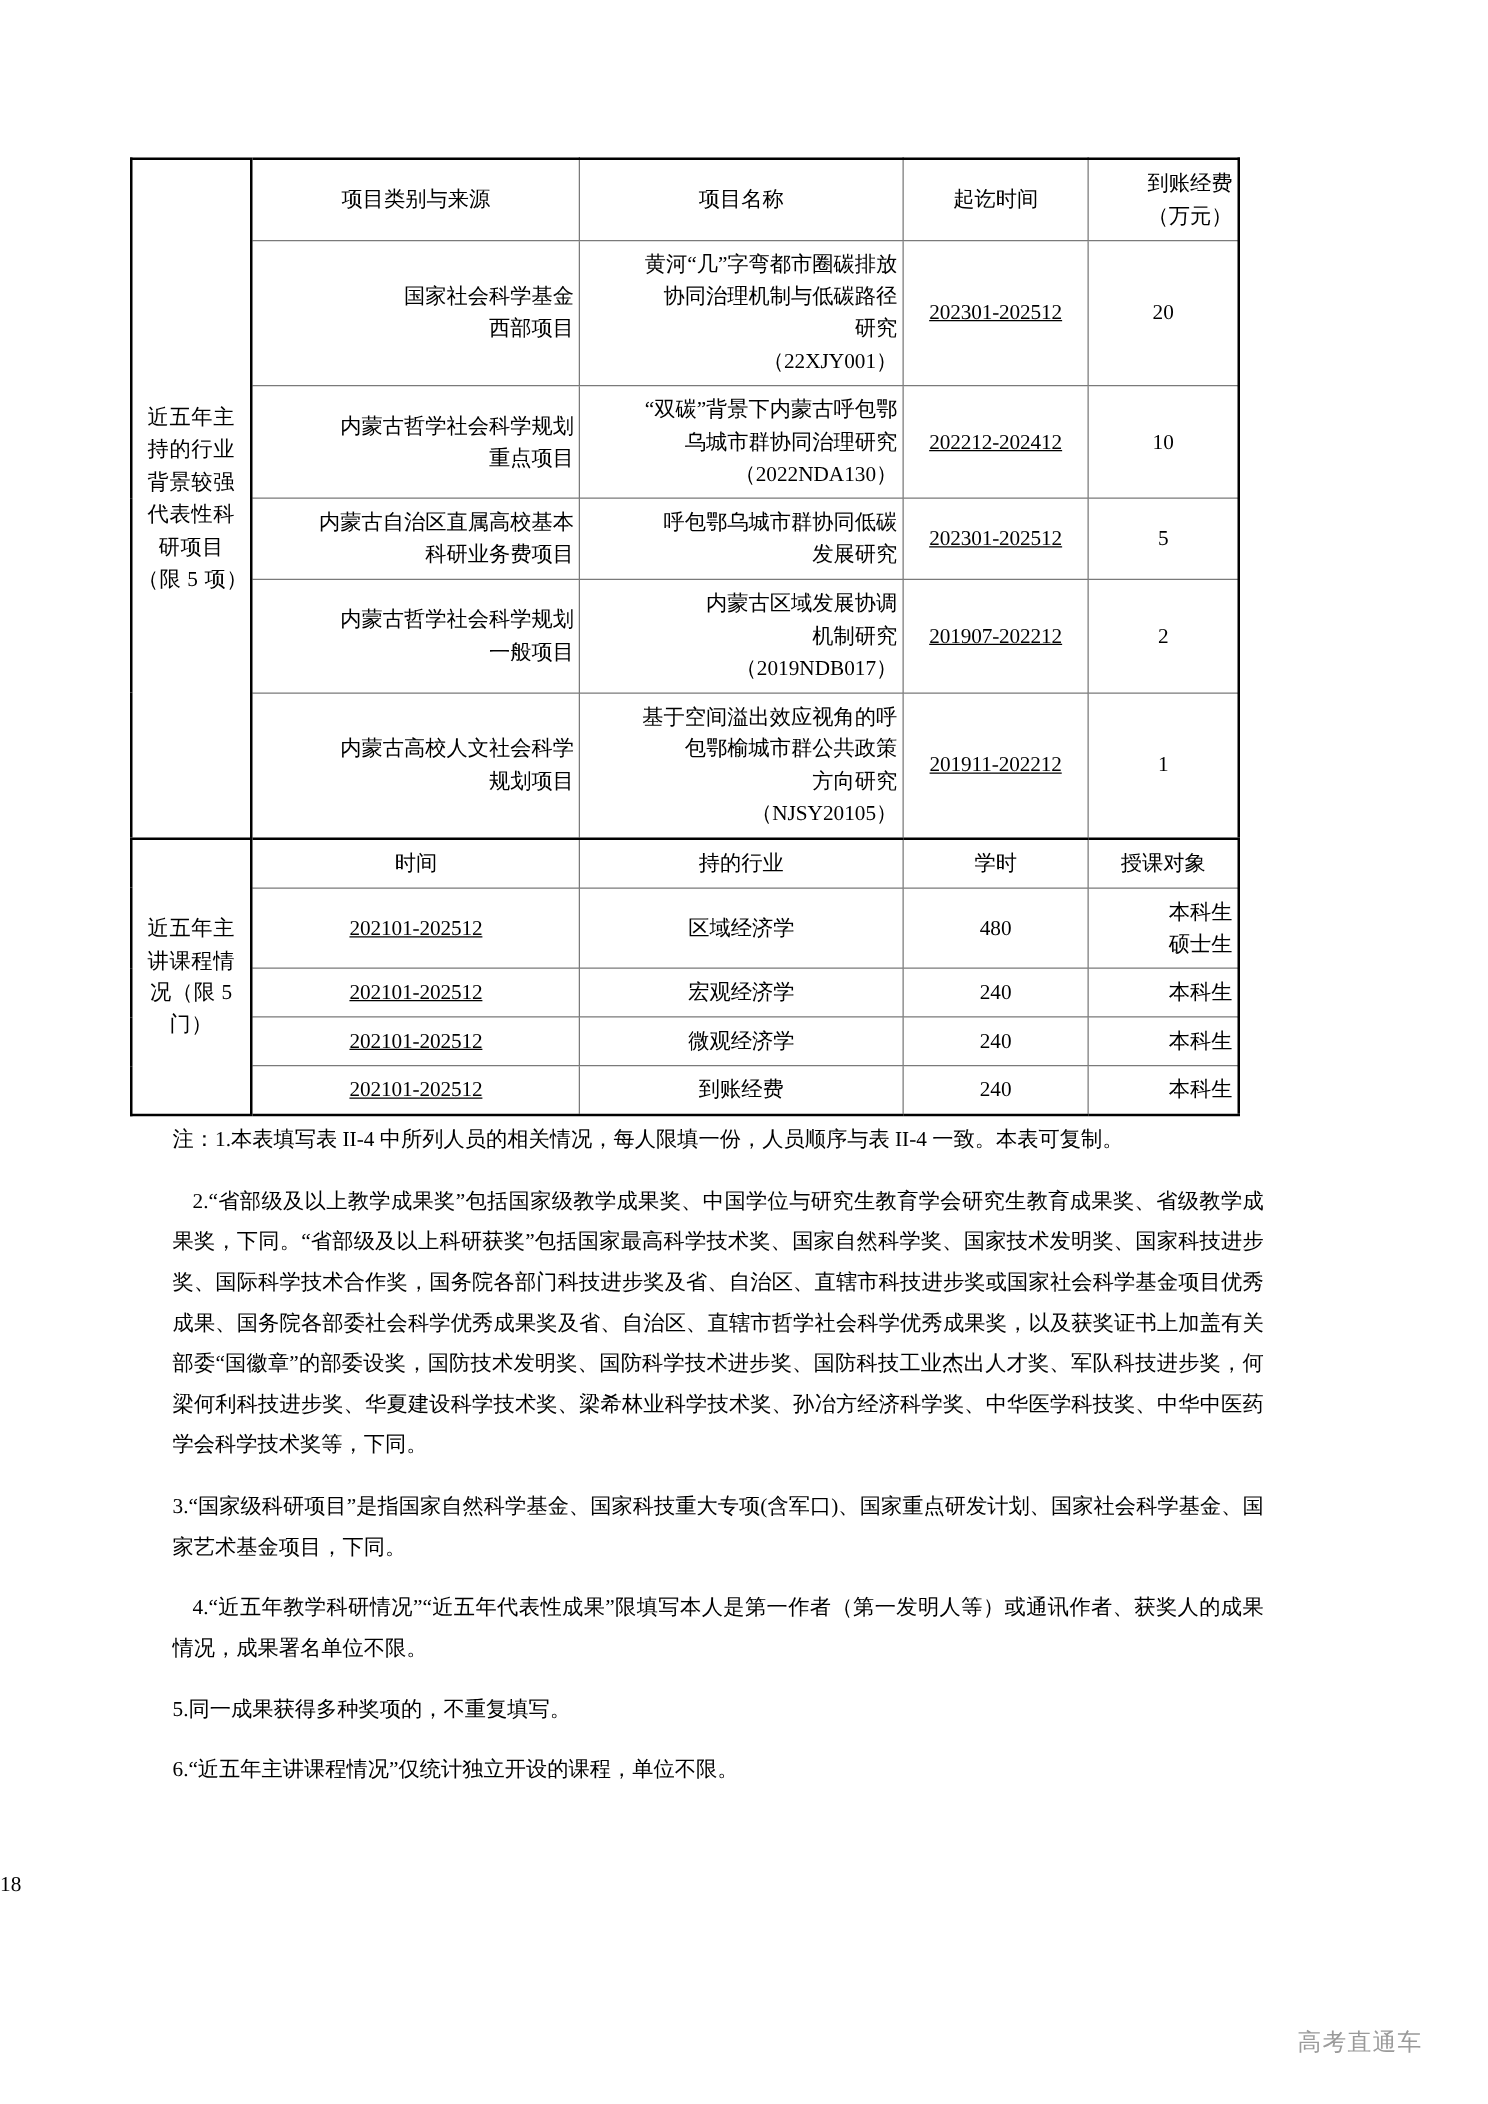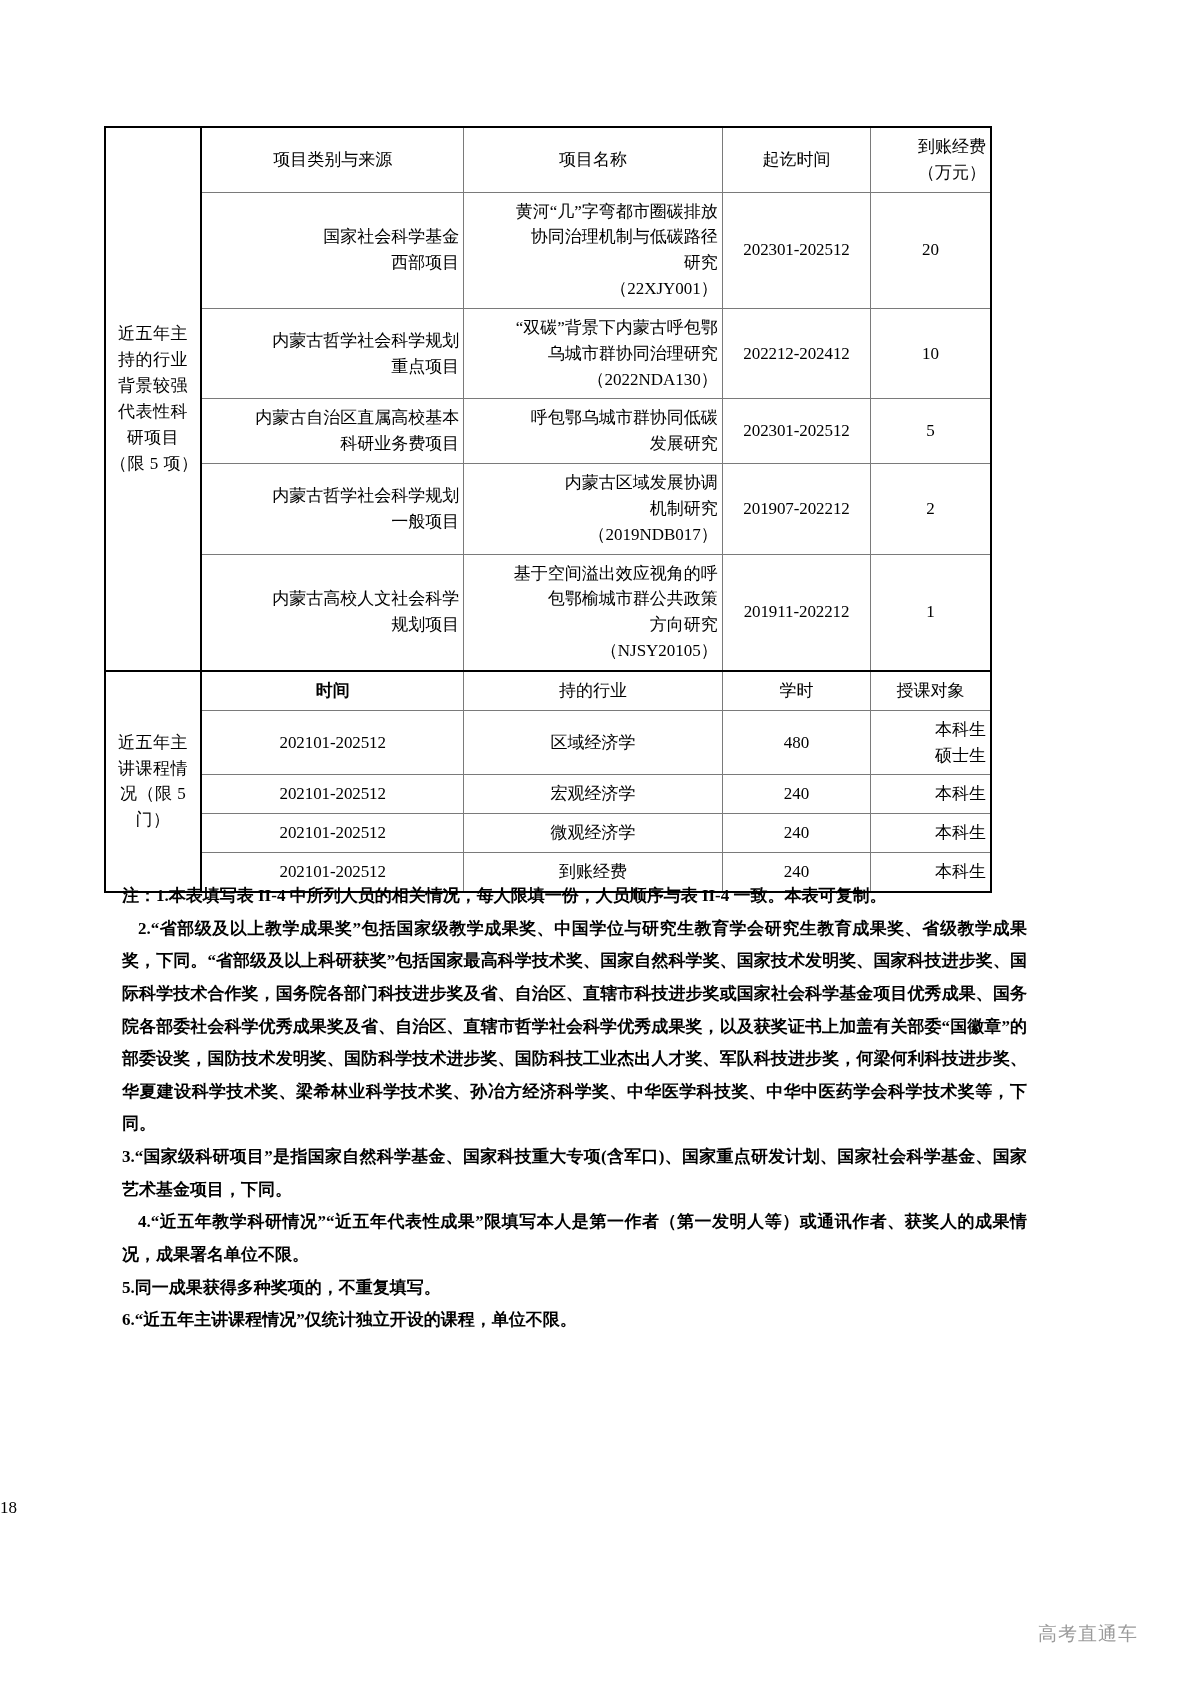--- a/index.html
+++ b/index.html
@@ -58,39 +58,39 @@
     line-height: 1.72;
     letter-spacing: 0.5px;
     border-right: 2.5px solid #000 !important;
   }
   .sidecell .ln { display: block; white-space: nowrap; }
 
   .hdr { font-size: 17.5px; }
   .hdr2 { line-height: 1.45; }
 
   .cellnum { font-size: 17px; }
-  .mono-date { font-family: "Liberation Serif", "DejaVu Serif", serif; font-size: 17px; letter-spacing: -0.1px;}
+  .mono-date { font-family: "Liberation Serif", "DejaVu Serif", serif; font-size: 17px; letter-spacing: -0.1px; text-decoration: underline;}
 
   .cn { display:block; white-space: nowrap; text-align: right; }
 
   .thickTop { border-top: 2.5px solid #000 !important; }
   .thickBottom { border-bottom: 2.5px solid #000 !important; }
 
   
   .notes {
     position: absolute;
     left: 122px;
     top: 880px;
     width: 905px;
     font-size: 17px;
     line-height: 1.92;
     font-family: "Liberation Serif", "DejaVu Serif", serif;
     text-align: justify;
   }
-  .notes p { margin: 0; padding: 0; font-weight: bold; }
+  .notes p { margin: 16px; padding: 0; }
   .notes p.ind { text-indent: 0; }
   .notes p.ind2 { text-indent: 16px; }
 
   
   .pageno {
     position: absolute;
     left: 0;
     top: 1498px;
     width: 1190px;
     text-align: left;
@@ -214,21 +214,21 @@
           <td class="cellnum">1</td>
         </tr>
 
         <tr>
           <td class="sidecell thickTop" rowspan="5">
             <span class="ln">近五年主</span>
             <span class="ln">讲课程情</span>
             <span class="ln">况（限 5</span>
             <span class="ln">门）</span>
           </td>
-          <td class="hdr thickTop" style="height:34px;font-weight:bold;">时间</td>
+          <td class="hdr thickTop" style="height:34px;">时间</td>
           <td class="hdr thickTop">持的行业</td>
           <td class="hdr thickTop">学时</td>
           <td class="hdr thickTop">授课对象</td>
         </tr>
 
         <tr>
           <td class="mono-date">202101-202512</td>
           <td>区域经济学</td>
           <td class="cellnum">480</td>
           <td>

